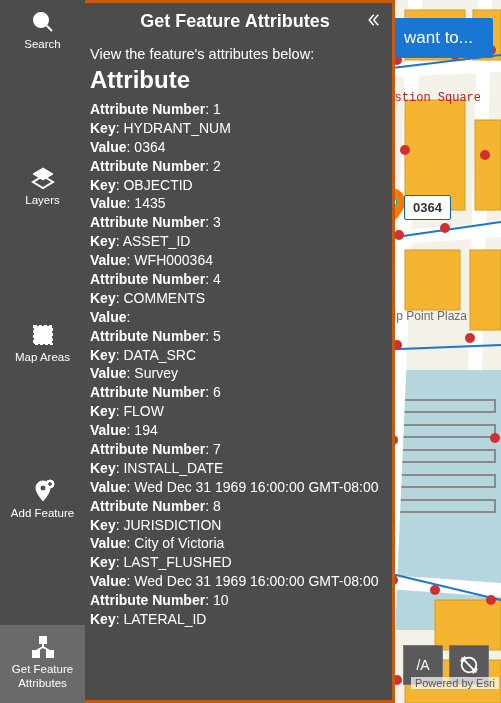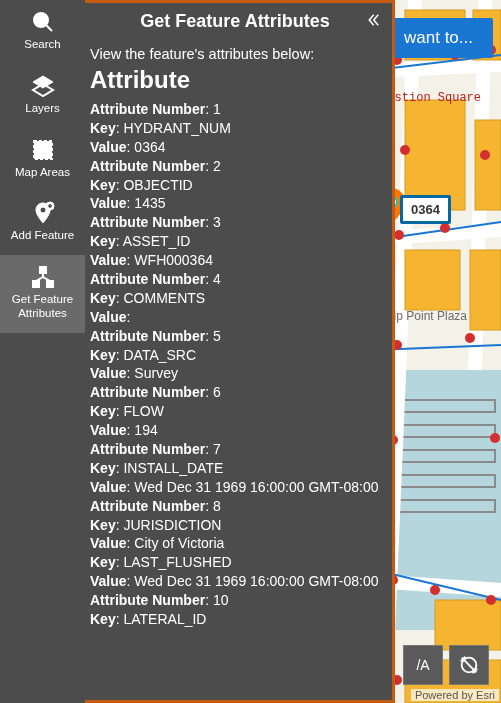--- a/index.html
+++ b/index.html
@@ -1,18 +1,18 @@
 <!DOCTYPE html>
 <html><head>
 <meta charset="utf-8">
 <style>
 * { margin: 0; padding: 0; box-sizing: border-box; }
 body { font-family: "Segoe UI", Arial, sans-serif; overflow: hidden; width: 501px; height: 703px; position: relative; background: #ddd; }
 
-.toolbar { position: absolute; left: 0; top: 0; width: 85px; height: 703px; background: #4c4c4c; display: flex; flex-direction: column; z-index: 10; }
+.toolbar { position: absolute; left: 0; top: 0; width: 85px; height: 703px; background: #4c4c4c; display: flex; flex-direction: column; z-index: 10; justify-content: space-between; }
 .toolbar-item { display: flex; flex-direction: column; align-items: center; justify-content: center; color: #fff; font-size: 12px; padding: 10px 2px 12px; cursor: pointer; text-align: center; line-height: 1.2; }
 .toolbar-item.active { background: #6a6a6a; }
 .toolbar-icon { width: 24px; height: 24px; display: flex; align-items: center; justify-content: center; margin-bottom: 4px; }
 .toolbar-icon svg { width: 24px; height: 24px; fill: #fff; stroke: #fff; }
 .toolbar-label { font-size: 11.5px; }
 
 .panel { position: absolute; left: 75px; top: 0; width: 320px; height: 703px; background: #4c4c4c; border: 3px solid #c55a11; color: #fff; z-index: 9; display: flex; flex-direction: column; }
 .panel-header { padding: 8px 10px 10px; position: relative; }
 .panel-title { font-size: 18px; font-weight: 600; text-align: center; }
 .panel-close { position: absolute; right: 8px; top: 8px; width: 20px; height: 20px; cursor: pointer; }
@@ -21,32 +21,32 @@
 .panel-intro { margin-bottom: 4px; font-size: 14.5px; }
 .panel-heading { font-size: 24px; font-weight: 700; margin-bottom: 6px; }
 .attr-row { line-height: 1.35; font-size: 14px; }
 .attr-row .k { font-weight: 700; }
 
 .map { position: absolute; left: 75px; top: 0; right: 0; bottom: 0; z-index: 1; background: #f3f0e9; }
 .map svg { width: 100%; height: 100%; }
 
 .iwant { position: absolute; right: 8px; top: 18px; z-index: 8; background: #1976d2; color: #fff; padding: 10px 20px; font-size: 17px; border-radius: 2px; cursor: pointer; }
 
-.callout { position: absolute; right: 50px; top: 195px; z-index: 7; background: #fff; color: #333; padding: 4px 8px; font-size: 13px; border: 3px solid #0369a1; border-radius: 2px; cursor: pointer; font-weight:600;}
+.callout { position: absolute; right: 50px; top: 195px; z-index: 7; background: #fff; color: #333; padding: 4px 8px; font-size: 13px; border: 1px solid #0369a1; border-radius: 2px; cursor: pointer; font-weight:600;}
 .callout-pin { position: absolute; right: 96px; top: 188px; z-index: 7; }
 
 .ship-label { position:absolute; right:34px; top:310px; z-index:6; font-size:12px; color:#6b6b6b; text-align:center; line-height:1.1;}
 .bastion-label { position:absolute; right:20px; top:92px; z-index:6; font-size:12px; color:#b91c1c; text-align:left; line-height:1.1;font-family:Liberation Mono, monospace;}
 
 .footer-btn { position: absolute; bottom: 18px; z-index: 8; background: #5a5a5a; color: #fff; height: 40px; display: flex; align-items: center; justify-content: center; font-size: 14px; border:1px solid #777; cursor:pointer;}
 .footer-va { right: 58px; width: 40px; }
 .footer-tool { right: 12px; width: 40px; }
 .footer-tool svg { width:22px; height:22px; stroke:#fff; fill:none; stroke-width:2;}
 
-.attribution { position: absolute; right: 2px; bottom: 2px; z-index: 8; font-size: 11px; color: #555; background: rgba(255,255,255,0.7); padding: 0 4px;}
+.attribution { position: absolute; right: 2px; bottom: 14px; z-index: 8; font-size: 11px; color: #555; background: rgba(255,255,255,0.7); padding: 0 4px;}
 </style>
 </head>
 <body>
 
 <div class="map">
 <svg viewBox="0 0 426 703" preserveAspectRatio="none">
   <rect x="0" y="0" width="426" height="703" fill="#f4f1e8"></rect>
 
   <rect x="300" y="370" width="126" height="260" fill="#b6d6de"></rect>
   <path d="M 300 370 L 426 370 L 426 630 L 300 630 Z" fill="#b6d6de"></path>

